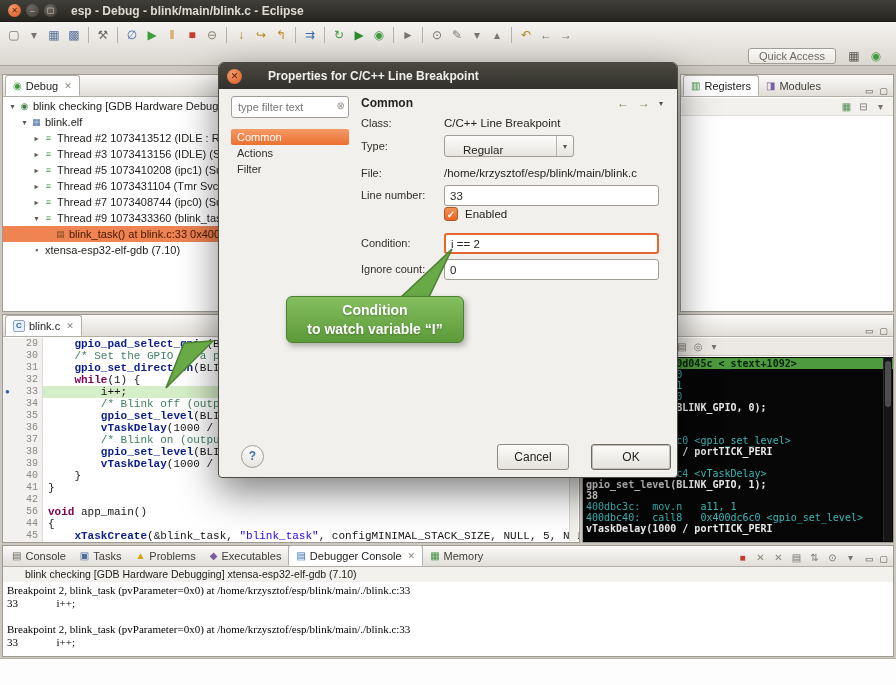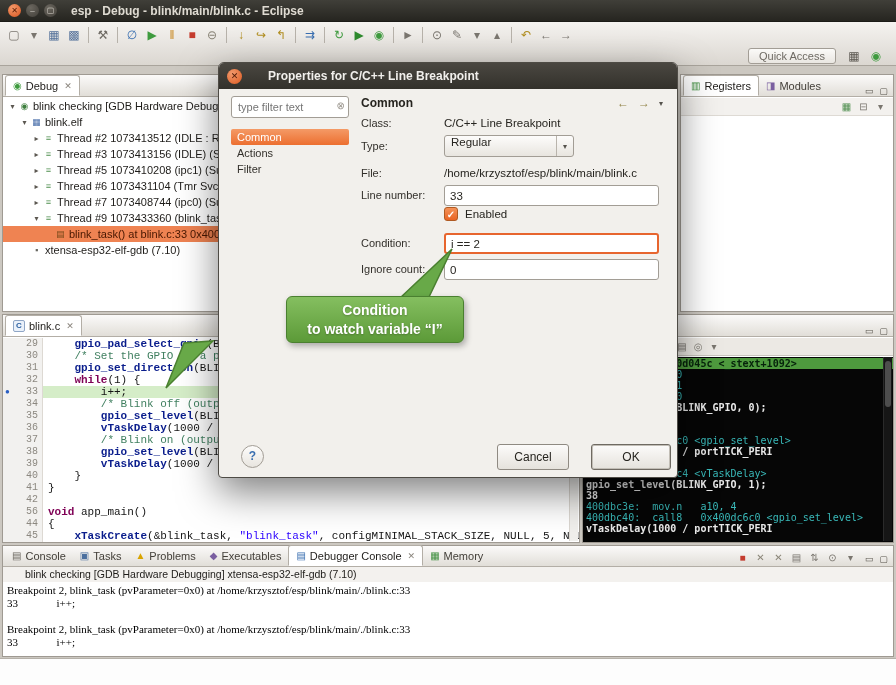--- a/index.html
+++ b/index.html
@@ -90,21 +90,21 @@
 #dialog-sections{position:absolute;left:12px;top:66px;width:118px}
 .dsec{height:16px;line-height:16px;padding-left:6px;font-size:11px;color:#33302b}
 .dsec.sel{background:linear-gradient(#f49a66,#ec6f30);color:#fff;border-radius:2px}
 #dialog-header{position:absolute;left:142px;top:33px;font-size:12px;font-weight:bold;color:#26241f}
 #dialog-nav{position:absolute;right:14px;top:33px;display:flex;gap:9px;align-items:center;color:#93854a;font-size:12px}
 #dialog-nav .navcaret{font-size:8px;color:#55524c}
 .dlabel{position:absolute;left:142px;font-size:11px;color:#33302b;white-space:nowrap}
 .dvalue{position:absolute;left:225px;font-size:11.5px;color:#26241f;white-space:nowrap}
 .dinput{position:absolute;left:225px;width:215px;height:21px;border:1px solid #a29d95;border-radius:3px;font-size:11.5px;padding:0 5px;color:#26241f;background:#fff;font-family:"Liberation Sans",sans-serif}
 #cond-input{border:2px solid #e7652e}
-#type-dd{position:absolute;left:225px;top:72px;width:130px;height:22px;border:1px solid #a29d95;border-radius:3px;background:linear-gradient(#fdfcfb,#e8e5df);display:flex;align-items:flex-start;font-size:11.5px;color:#26241f;padding-left:6px}
+#type-dd{position:absolute;left:225px;top:72px;width:130px;height:22px;border:1px solid #a29d95;border-radius:3px;background:linear-gradient(#fdfcfb,#e8e5df);display:flex;align-items:flex-end;font-size:11.5px;color:#26241f;padding-left:18px}
 #type-dd .caret{margin-left:auto;border-left:1px solid #b9b4ac;height:100%;width:17px;display:flex;align-items:center;justify-content:center;font-size:8px;color:#55524c}
 #enabled-cb{position:absolute;left:225px;top:144px;width:14px;height:14px;border:1px solid #b05a22;border-radius:3px;background:linear-gradient(#f49258,#e96424);color:#fff;font-size:10px;line-height:13px;text-align:center;font-weight:bold}
 #enabled-label{position:absolute;left:246px;top:145px;font-size:11.5px;color:#26241f}
 #help-btn{position:absolute;left:22px;top:382px;width:23px;height:23px;border:1px solid #a29d95;border-radius:50%;background:linear-gradient(#fdfcfb,#e8e5df);color:#3a6fb0;font-weight:bold;font-size:12px;text-align:center;line-height:21px}
 .dbtn{position:absolute;top:381px;height:26px;border:1px solid #8f8a82;border-radius:3px;background:linear-gradient(#fcfbfa,#e5e2dc);font-size:12px;color:#26241f;display:flex;align-items:center;justify-content:center}
 #cancel-btn{left:278px;width:72px}
 #ok-btn{left:372px;width:80px;border-color:#6f6a62;box-shadow:inset 0 0 0 1px #c2beb6}
 
 #callout-arrows{position:absolute;left:0;top:0;z-index:6;pointer-events:none}
 .callout{position:absolute;z-index:7;background:linear-gradient(#85bf60,#5c9a38);border:1px solid #4a8030;border-radius:6px;color:#fff;font-weight:bold;font-size:14px;text-align:center;display:flex;flex-direction:column;justify-content:center;line-height:19px;text-shadow:0 1px 2px rgba(0,0,0,.25);box-shadow:2px 3px 6px rgba(0,0,0,.3)}
@@ -389,21 +389,21 @@
         <div class="dline d-asm"> i.n   a8, a9, 0</div>
         <div class="dline d-src">gpio_set_level(BLINK_GPIO, 0);</div>
         <div class="dline d-asm"> v.n   a11, 0</div>
         <div class="dline d-asm"> v.n   a10, 4</div>
         <div class="dline d-asm"> l8    0x400dc6c0 &lt;gpio_set_level&gt;</div>
         <div class="dline d-src">vTaskDelay(1000 / portTICK_PERI</div>
         <div class="dline d-asm"> vi    a10, 100</div>
         <div class="dline d-asm"> l8    0x400844c4 &lt;vTaskDelay&gt;</div>
         <div class="dline d-src">gpio_set_level(BLINK_GPIO, 1);</div>
         <div class="dline d-src">38</div>
-        <div class="dline d-asm">400dbc3e:  mov.n   a10, 4</div>
+        <div class="dline d-asm">400dbc3c:  mov.n   a11, 1</div>
         <div class="dline d-asm">400dbc40:  call8   0x400dc6c0 &lt;gpio_set_level&gt;</div>
         <div class="dline d-src">vTaskDelay(1000 / portTICK_PERI</div>
       </div>
     <div class="vsb dark" style="top:42px">
         <span class="thumb"></span>
       </div>
   </div>
 
   <div class="panel" id="console-panel">
     <div class="tabrow" style="height:21px">

